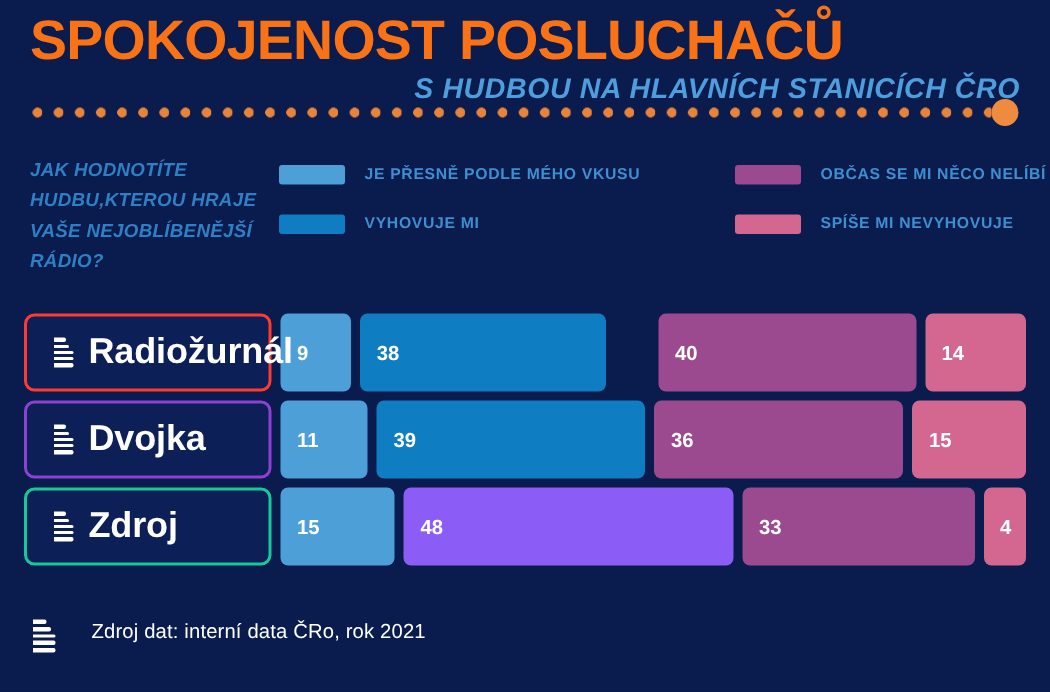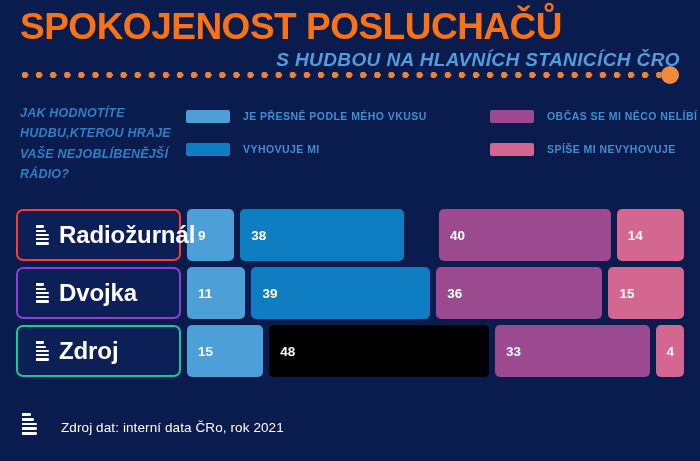--- a/index.html
+++ b/index.html
@@ -189,21 +189,21 @@
     color: #ffffff;
     white-space: nowrap;
   }
 
   
   .footer {
     position: absolute;
     left: 22px;
     bottom: 26px;
     display: flex;
-    align-items: flex-end;
+    align-items: flex-start;
   }
   .footer .cro-mark {
     width: 15px;
     height: 22px;
     gap: 2px;
   }
   .footer .cro-mark i { height: 3px; }
   .footer-text {
     margin-left: 24px;
     font-size: 13.5px;
@@ -309,21 +309,21 @@
             <i></i>
             <i></i>
             <i></i>
           </span>
           <span class="station-name">Zdroj</span>
         </div>
         <div class="segments">
           <div class="segment" style="background: rgb(77, 159, 216); flex: 15 0 0px;">
             <span class="segment-value">15</span>
           </div>
-          <div class="segment" style="background: #000000; flex: 48 0 0px;">
+          <div class="segment" style="background: #8b5cf6; flex: 48 0 0px;">
             <span class="segment-value">48</span>
           </div>
           <div class="segment" style="background: rgb(155, 74, 143); flex: 33 0 0px;">
             <span class="segment-value">33</span>
           </div>
           <div class="segment" style="background: rgb(212, 103, 143); flex: 4 0 0px;">
             <span class="segment-value">4</span>
           </div>
         </div>
       </div>

